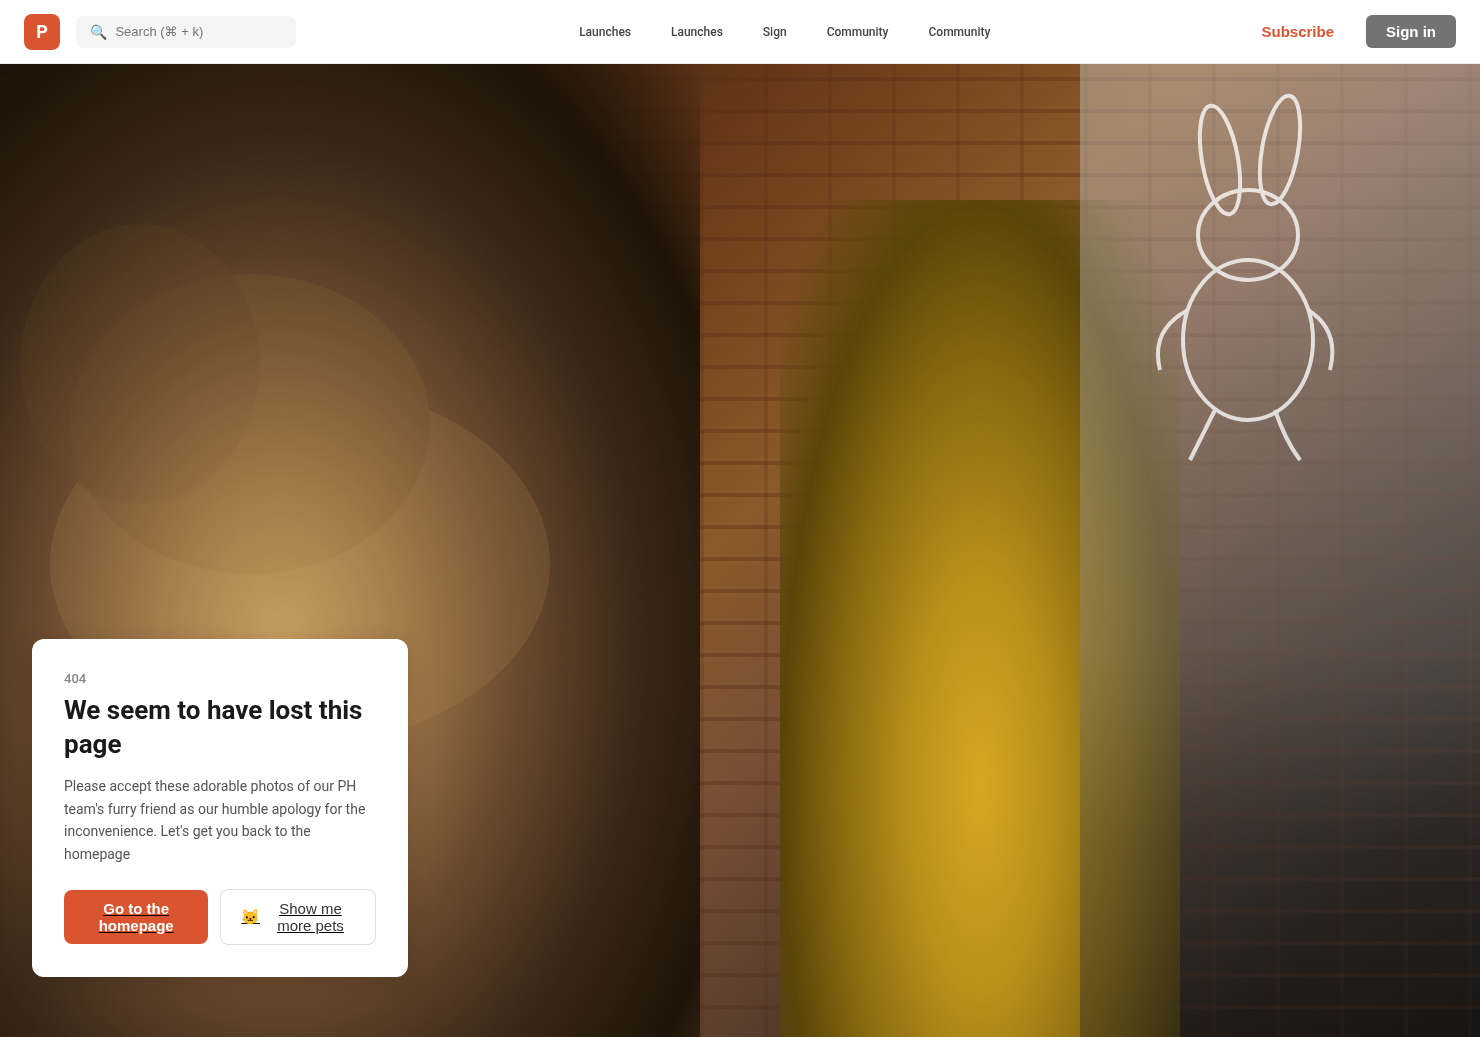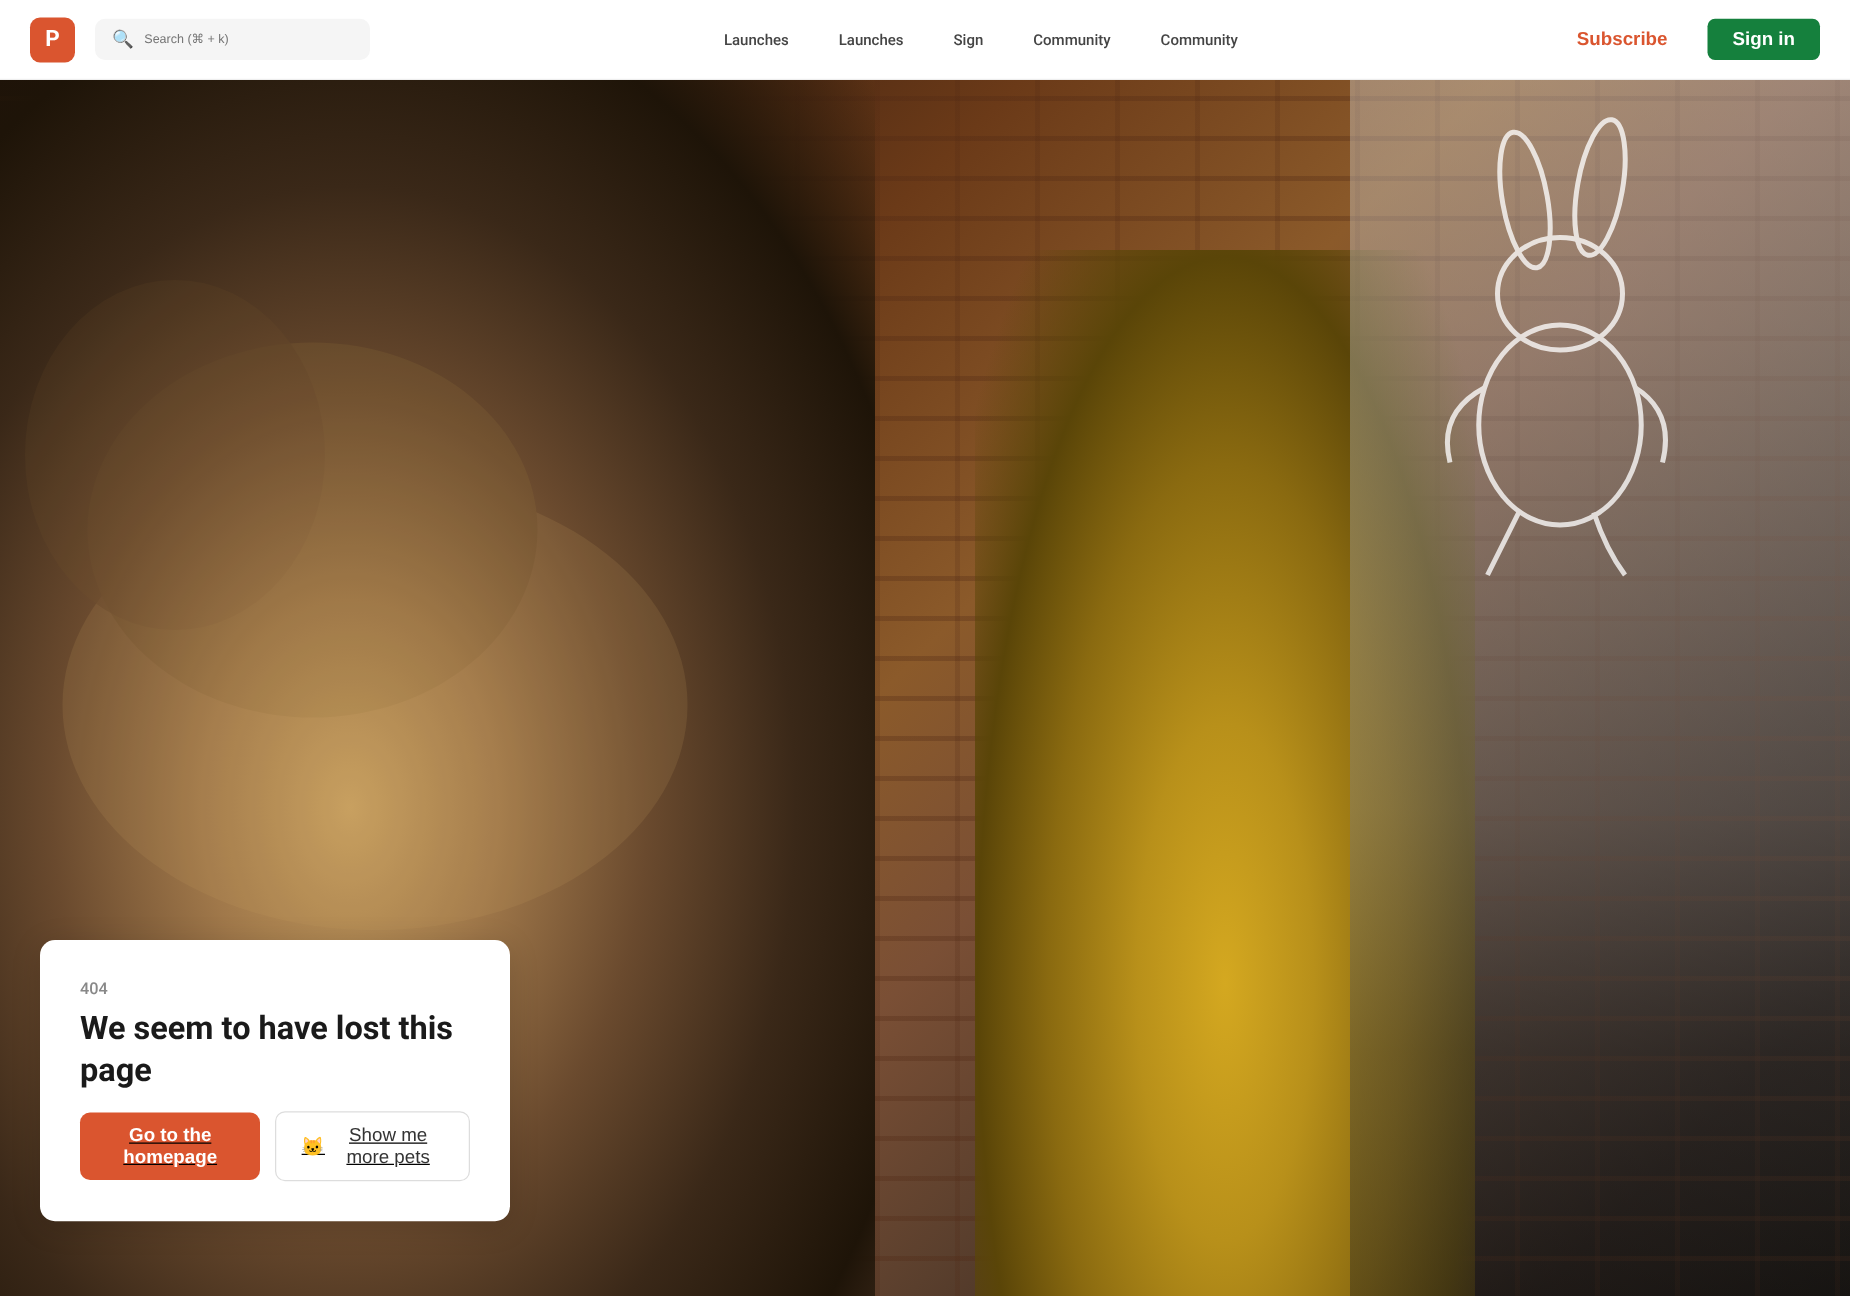--- a/index.html
+++ b/index.html
@@ -34,21 +34,21 @@
       border-radius: 8px;
       padding: 8px 14px;
       width: 220px;
       margin-right: 32px;
       gap: 8px;
       cursor: text;
     }
     .navbar-search .search-icon { color: #999; font-size: 14px; }
     .navbar-search input {
       border: none; background: transparent; outline: none;
-      color: #666; font-size: 10px; width: 100%;
+      color: #666; font-size: 13px; width: 100%;
     }
     .navbar-nav {
       display: flex; align-items: center; gap: 8px;
       flex: 1; justify-content: center;
     }
     .nav-item {
       padding: 8px 16px;
       color: #444;
       font-size: 12px;
       font-weight: 500;
@@ -63,21 +63,21 @@
       background: transparent;
       color: #da552f;
       font-size: 15px;
       font-weight: 600;
       cursor: pointer;
       border-radius: 6px;
     }
     .btn-signin {
       padding: 8px 20px;
       border: none;
-      background: #15803d;
+      background: #737373;
       color: #fff;
       font-size: 15px;
       font-weight: 600;
       cursor: pointer;
       border-radius: 6px;
     }
 
     
     .hero-image {
       position: absolute;
@@ -288,20 +288,21 @@
   <svg style="position:absolute;left:0;top:64px;opacity:0.15;" width="700" height="973" viewBox="0 0 700 973">
     <ellipse cx="300" cy="500" rx="250" ry="180" fill="#c8a060"></ellipse>
     <ellipse cx="250" cy="360" rx="180" ry="150" fill="#a08040"></ellipse>
     <ellipse cx="140" cy="300" rx="120" ry="140" fill="#806030" opacity="0.7"></ellipse>
   </svg>
 </div>
 
 <div class="error-card">
   <div class="error-code">404</div>
   <h1 class="error-title">We seem to have lost this page</h1>
+  <p class="error-desc">Please accept these adorable photos of our PH team's furry friend as our humble apology for the inconvenience. Let's get you back to the homepage</p>
   <div class="error-actions">
     <button class="btn-homepage">Go to the homepage</button>
     <button class="btn-more-pets">
       <span>🐱</span>
       <span>Show me more pets</span>
     </button>
   </div>
 </div>
 
 </body></html>

